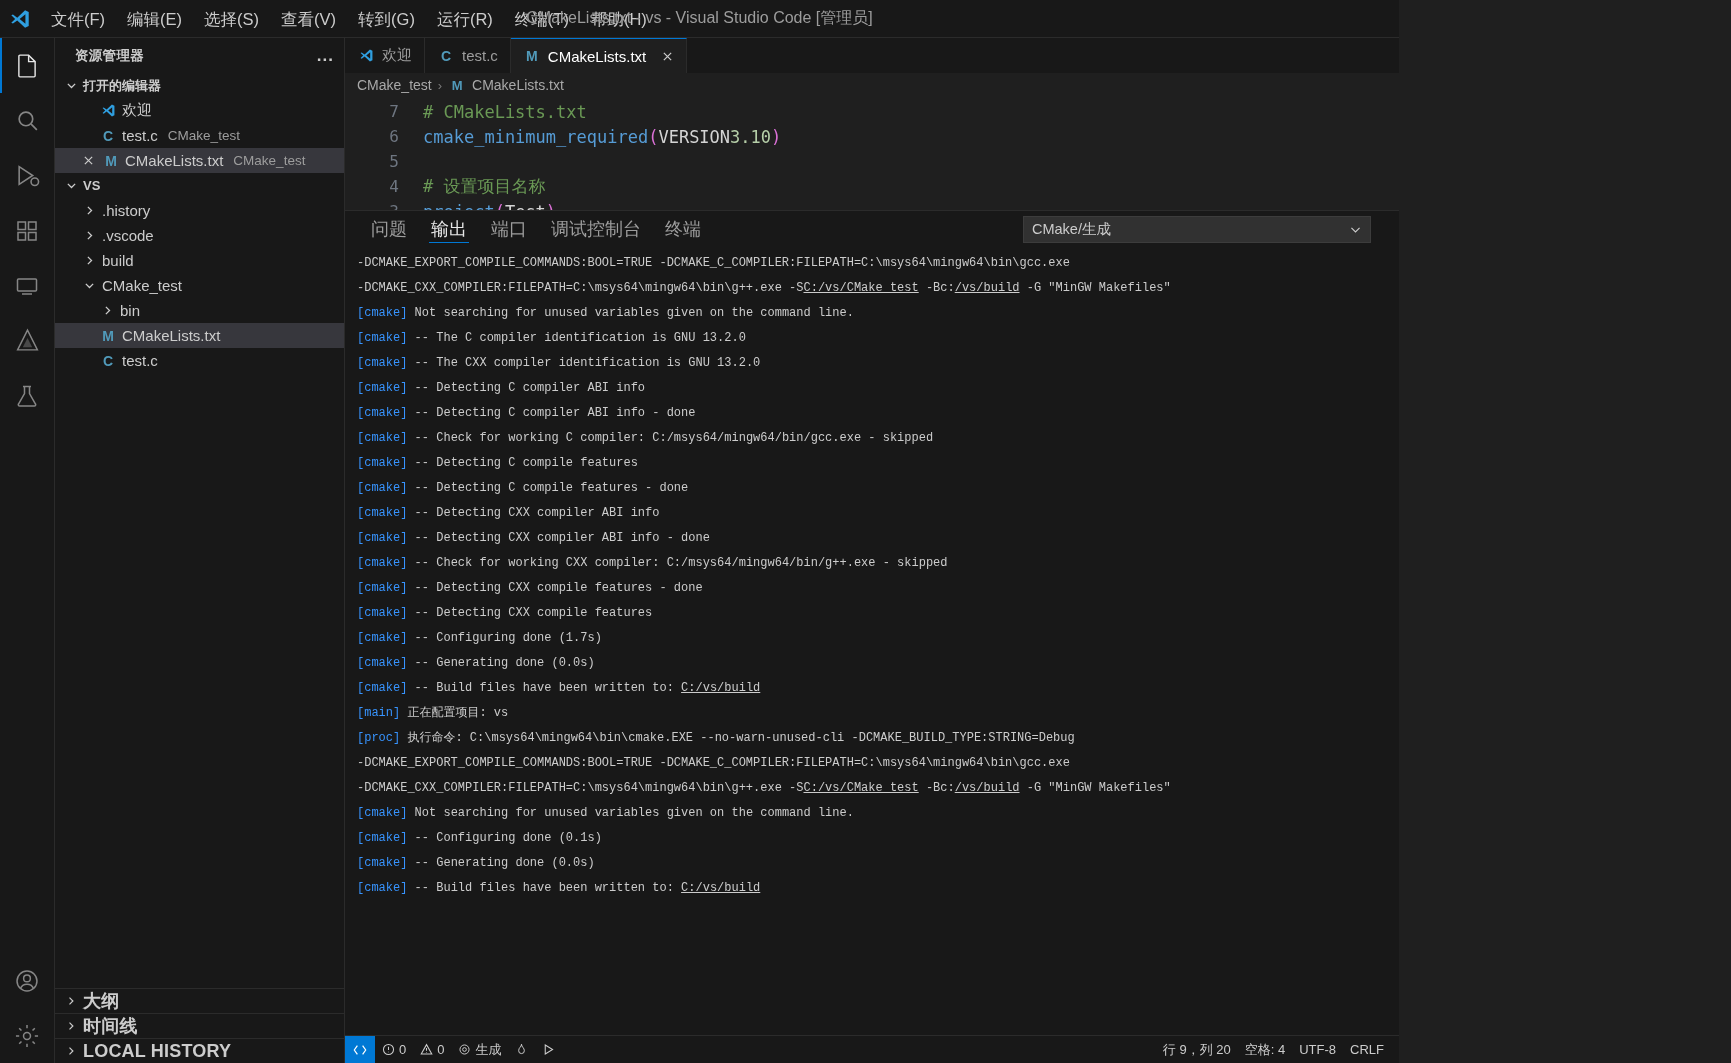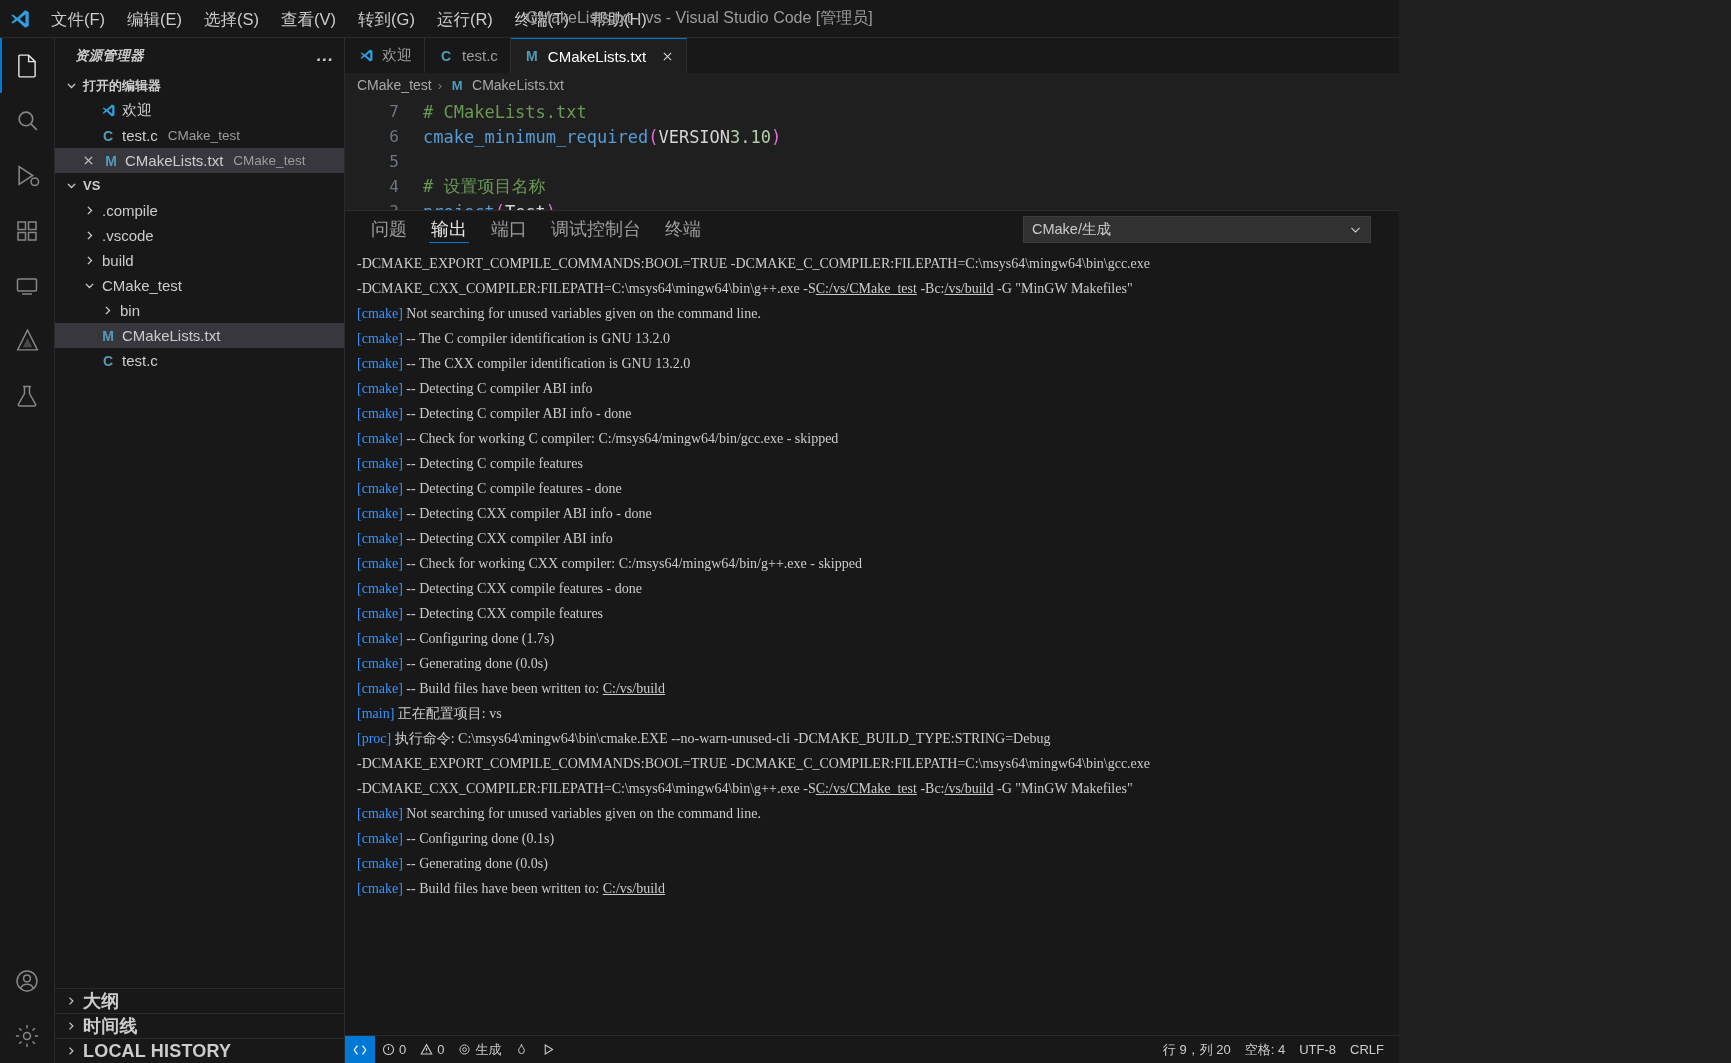--- a/index.html
+++ b/index.html
@@ -52,21 +52,21 @@
 
   
   .sidebar {
     width: 290px; flex: 0 0 290px; background: #181818;
     display: flex; flex-direction: column; border-right: 1px solid #2b2b2b;
     min-height: 0;
   }
   .sb-header {
     height: 35px; display: flex; align-items: center; justify-content: space-between;
     padding: 0 10px 0 20px;
-    font-size: 13.5px; font-weight: bold; color: #cccccc; letter-spacing: .3px; font-style: italic;
+    font-size: 13.5px; font-weight: bold; color: #cccccc; letter-spacing: .3px;
   }
   .sb-dots { color:#cccccc; font-size: 17px; letter-spacing:1px; cursor:pointer; }
   .sb-scroll { flex: 1 1 auto; overflow: hidden; min-height: 0; }
 
   .section-head {
     height: 25px; display: flex; align-items: center; gap: 4px;
     padding-left: 8px; font-size: 13px; font-weight: bold; color: #cccccc; cursor: pointer;
   }
   .chev { width: 16px; height: 16px; display:inline-flex; align-items:center; justify-content:center; color:#cccccc; }
 
@@ -138,22 +138,22 @@
   .output-select {
     display:flex; align-items:center; justify-content:space-between; gap:8px;
     width: 348px; height: 27px; background: #313131; border: 1px solid #3c3c3c;
     padding: 0 8px; font-size: 14.5px; color: #cccccc; cursor: pointer;
   }
   .sel-chev { color:#cccccc; font-size: 12px; }
 
   .output {
     flex: 1 1 auto; overflow: hidden; background: #181818;
     padding: 4px 0 0 12px;
-    font-family: Liberation Serif, serif;
-    font-size: 14px; line-height: 25px;
+    font-family: Liberation Mono, monospace;
+    font-size: 12px; line-height: 25px;
   }
   .oline { white-space: pre; color: #cccccc; height: 25px; }
   .o-tag { color: #3794ff; }
   .o-link { color: #cccccc; text-decoration: underline; cursor: pointer; }
   .o-cn { color: #cccccc; }
 
   
   .statusbar {
     height: 28px; flex: 0 0 28px; display: flex; align-items: center;
     background: #181818; border-top:1px solid #2b2b2b;
@@ -320,21 +320,21 @@
           </span>
           <span>VS</span>
         </div>
 
         <div class="tree-row" style="padding-left:26px;">
           <span class="folder-chev">
             <svg width="13" height="13" viewBox="0 0 16 16" fill="none" stroke="currentColor" stroke-width="1.6">
                 <path d="M6 3.5 10.5 8 6 12.5"></path>
               </svg>
           </span>
-          <span>.compile</span>
+          <span>.history</span>
         </div>
         <div class="tree-row" style="padding-left:26px;">
           <span class="folder-chev">
             <svg width="13" height="13" viewBox="0 0 16 16" fill="none" stroke="currentColor" stroke-width="1.6">
                 <path d="M6 3.5 10.5 8 6 12.5"></path>
               </svg>
           </span>
           <span>.vscode</span>
         </div>
         <div class="tree-row" style="padding-left:26px;">
@@ -494,22 +494,22 @@
             <div class="oline"><span class="o-cn">-DCMAKE_EXPORT_COMPILE_COMMANDS:BOOL=TRUE -DCMAKE_C_COMPILER:FILEPATH=C:\msys64\mingw64\bin\gcc.exe</span></div>
             <div class="oline"><span class="o-cn">-DCMAKE_CXX_COMPILER:FILEPATH=C:\msys64\mingw64\bin\g++.exe -S</span><span class="o-link">C:/vs/CMake_test</span><span class="o-cn"> -Bc:</span><span class="o-link">/vs/build</span><span class="o-cn"> -G "MinGW Makefiles"</span></div>
             <div class="oline"><span class="o-tag">[cmake]</span><span class="o-cn"> Not searching for unused variables given on the command line.</span></div>
             <div class="oline"><span class="o-tag">[cmake]</span><span class="o-cn"> -- The C compiler identification is GNU 13.2.0</span></div>
             <div class="oline"><span class="o-tag">[cmake]</span><span class="o-cn"> -- The CXX compiler identification is GNU 13.2.0</span></div>
             <div class="oline"><span class="o-tag">[cmake]</span><span class="o-cn"> -- Detecting C compiler ABI info</span></div>
             <div class="oline"><span class="o-tag">[cmake]</span><span class="o-cn"> -- Detecting C compiler ABI info - done</span></div>
             <div class="oline"><span class="o-tag">[cmake]</span><span class="o-cn"> -- Check for working C compiler: C:/msys64/mingw64/bin/gcc.exe - skipped</span></div>
             <div class="oline"><span class="o-tag">[cmake]</span><span class="o-cn"> -- Detecting C compile features</span></div>
             <div class="oline"><span class="o-tag">[cmake]</span><span class="o-cn"> -- Detecting C compile features - done</span></div>
+            <div class="oline"><span class="o-tag">[cmake]</span><span class="o-cn"> -- Detecting CXX compiler ABI info</span></div>
             <div class="oline"><span class="o-tag">[cmake]</span><span class="o-cn"> -- Detecting CXX compiler ABI info - done</span></div>
-            <div class="oline"><span class="o-tag">[cmake]</span><span class="o-cn"> -- Detecting CXX compiler ABI info</span></div>
             <div class="oline"><span class="o-tag">[cmake]</span><span class="o-cn"> -- Check for working CXX compiler: C:/msys64/mingw64/bin/g++.exe - skipped</span></div>
             <div class="oline"><span class="o-tag">[cmake]</span><span class="o-cn"> -- Detecting CXX compile features - done</span></div>
             <div class="oline"><span class="o-tag">[cmake]</span><span class="o-cn"> -- Detecting CXX compile features</span></div>
             <div class="oline"><span class="o-tag">[cmake]</span><span class="o-cn"> -- Configuring done (1.7s)</span></div>
             <div class="oline"><span class="o-tag">[cmake]</span><span class="o-cn"> -- Generating done (0.0s)</span></div>
             <div class="oline"><span class="o-tag">[cmake]</span><span class="o-cn"> -- Build files have been written to: </span><span class="o-link">C:/vs/build</span></div>
             <div class="oline"><span class="o-tag">[main]</span><span class="o-cn"> 正在配置项目: vs</span></div>
             <div class="oline"><span class="o-tag">[proc]</span><span class="o-cn"> 执行命令: C:\msys64\mingw64\bin\cmake.EXE --no-warn-unused-cli -DCMAKE_BUILD_TYPE:STRING=Debug</span></div>
             <div class="oline"><span class="o-cn">-DCMAKE_EXPORT_COMPILE_COMMANDS:BOOL=TRUE -DCMAKE_C_COMPILER:FILEPATH=C:\msys64\mingw64\bin\gcc.exe</span></div>
             <div class="oline"><span class="o-cn">-DCMAKE_CXX_COMPILER:FILEPATH=C:\msys64\mingw64\bin\g++.exe -S</span><span class="o-link">C:/vs/CMake_test</span><span class="o-cn"> -Bc:</span><span class="o-link">/vs/build</span><span class="o-cn"> -G "MinGW Makefiles"</span></div>

